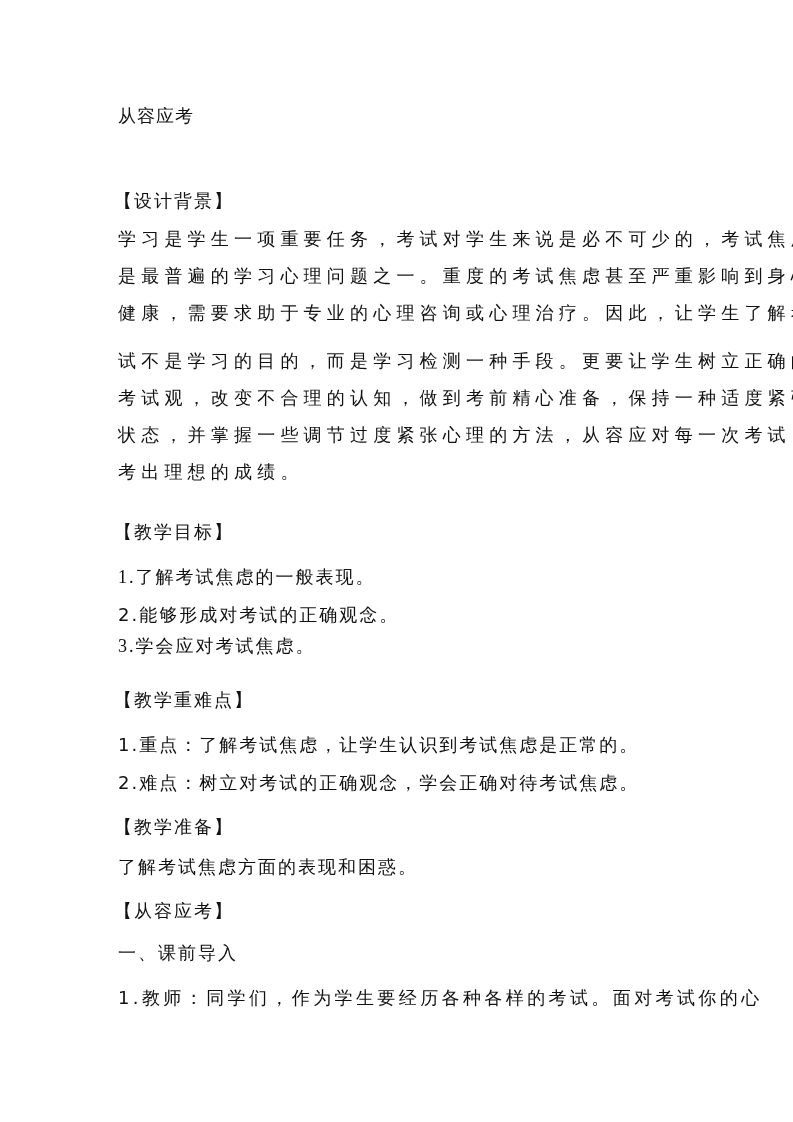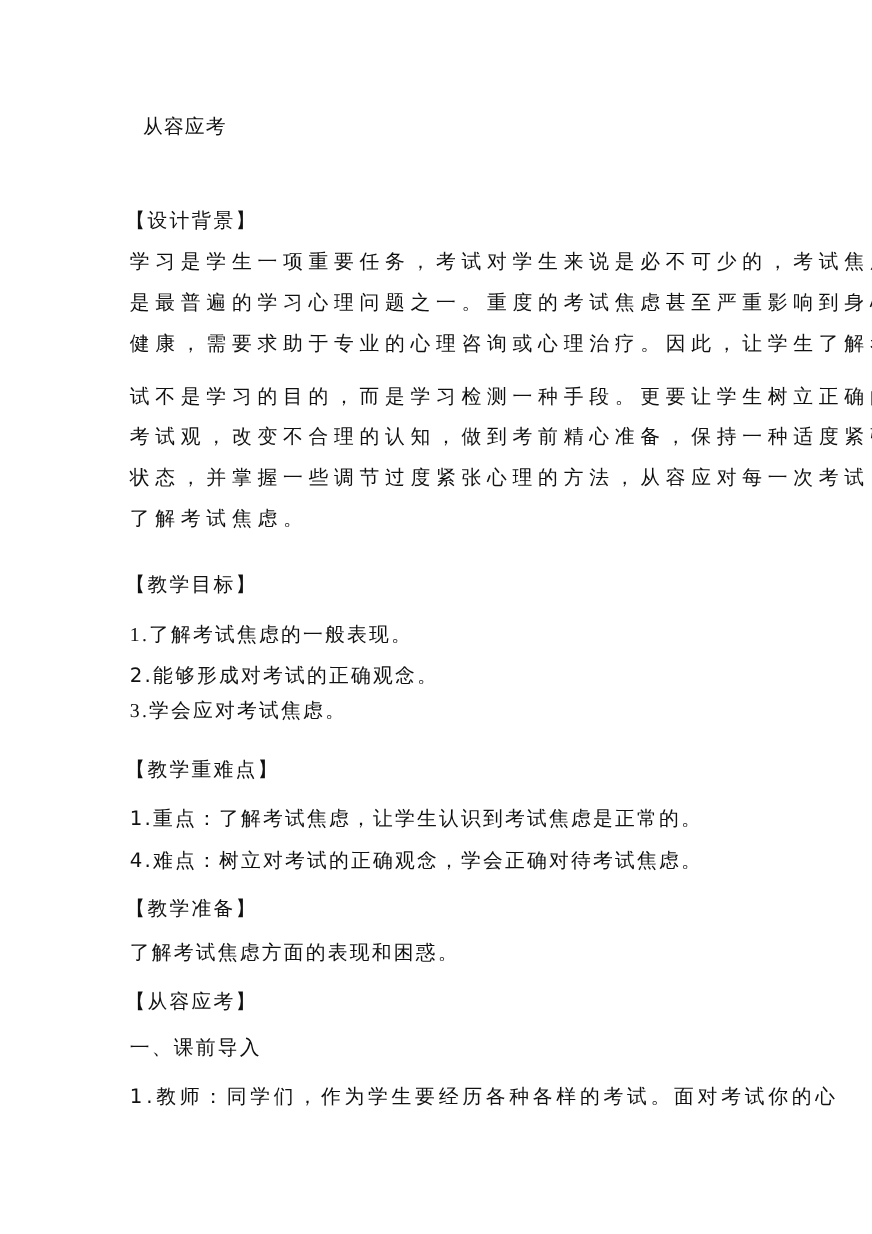--- a/index.html
+++ b/index.html
@@ -25,21 +25,20 @@
       position: absolute;
       left: 0;
       white-space: nowrap;
       font-size: 18px;
       line-height: 24px;
       letter-spacing: 5.2px;
     }
     .title {
       font-size: 18px;
       letter-spacing: 1px;
-      margin-left: 12px;
     }
     .heading {
       left: -4px;
       letter-spacing: 2px;
     }
     .list {
       letter-spacing: 2px;
     }
   </style>
 </head>
@@ -48,30 +47,30 @@
 <div class="page">
   <div class="line title" style="top:104px;">从容应考</div>
 
   <div class="line heading" style="top:189px;">【设计背景】</div>
   <div class="line" style="top:227px;">学习是学生一项重要任务，考试对学生来说是必不可少的，考试焦虑</div>
   <div class="line" style="top:264px;">是最普遍的学习心理问题之一。重度的考试焦虑甚至严重影响到身心</div>
   <div class="line" style="top:301px;">健康，需要求助于专业的心理咨询或心理治疗。因此，让学生了解考</div>
   <div class="line" style="top:349px;">试不是学习的目的，而是学习检测一种手段。更要让学生树立正确的</div>
   <div class="line" style="top:386px;">考试观，改变不合理的认知，做到考前精心准备，保持一种适度紧张</div>
   <div class="line" style="top:423px;">状态，并掌握一些调节过度紧张心理的方法，从容应对每一次考试，</div>
-  <div class="line" style="top:460px;">了解考试焦虑。</div>
+  <div class="line" style="top:460px;">考出理想的成绩。</div>
 
   <div class="line heading" style="top:520px;">【教学目标】</div>
   <div class="line list" style="top:565px;font-family:Liberation Serif, serif;">1.了解考试焦虑的一般表现。</div>
   <div class="line list" style="top:603px;">2.能够形成对考试的正确观念。</div>
   <div class="line list" style="top:634px;font-family:Liberation Serif, serif;">3.学会应对考试焦虑。</div>
 
   <div class="line heading" style="top:688px;">【教学重难点】</div>
   <div class="line list" style="top:733px;">1.重点：了解考试焦虑，让学生认识到考试焦虑是正常的。</div>
-  <div class="line list" style="top:771px;">4.难点：树立对考试的正确观念，学会正确对待考试焦虑。</div>
+  <div class="line list" style="top:771px;">2.难点：树立对考试的正确观念，学会正确对待考试焦虑。</div>
 
   <div class="line heading" style="top:815px;text-align:center;">【教学准备】</div>
   <div class="line list" style="top:855px;">了解考试焦虑方面的表现和困惑。</div>
 
   <div class="line heading" style="top:899px;">【从容应考】</div>
   <div class="line list" style="top:941px;">一、课前导入</div>
   <div class="line list" style="top:986px;letter-spacing:3.4px;">1.教师：同学们，作为学生要经历各种各样的考试。面对考试你的心</div>
 </div>
 
 </body></html>

